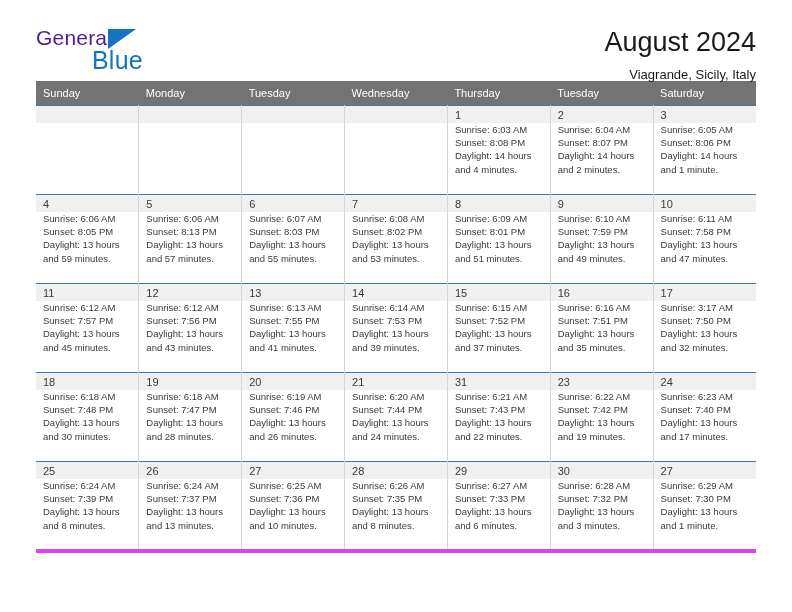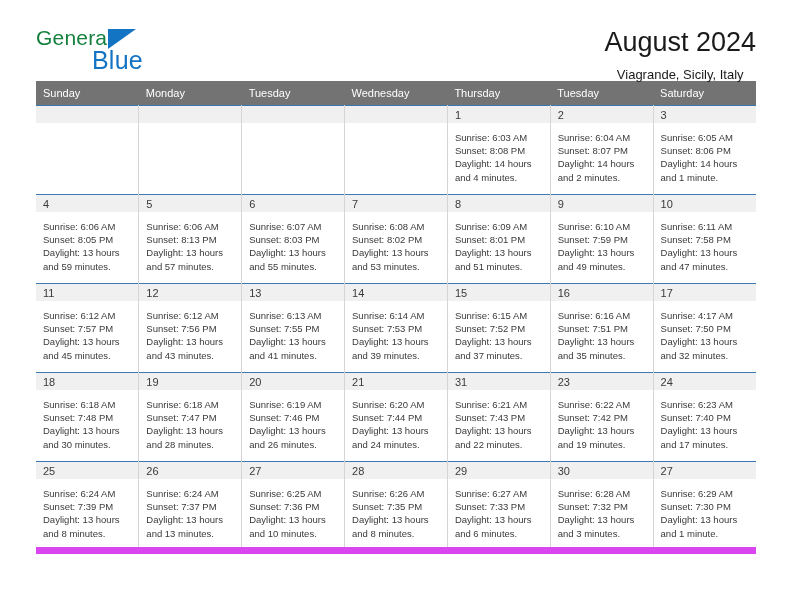--- a/index.html
+++ b/index.html
@@ -27,21 +27,21 @@
   .logo {
     position: relative;
     width: 150px;
     height: 48px;
     user-select: none;
   }
   .logo-general {
     position: absolute;
     left: 0; top: 0;
     font-size: 21px;
-    color: #15803d;
+    color: #4c1d95;
     letter-spacing: .2px;
   }
   .logo-tri {
     position: absolute;
     left: 72px; top: 3px;
     width: 0; height: 0;
     border-left: 28px solid #1474c4;
     border-bottom: 20px solid transparent;
   }
   .logo-blue {
@@ -55,21 +55,20 @@
   .title {
     font-size: 27px;
     color: #1a1a1a;
     font-weight: normal;
     line-height: 32px;
   }
   .subtitle {
     font-size: 13px;
     color: #1a1a1a;
     margin-top: 9px;
-    text-align: center;
   }
 
   
   .calendar {
     width: 720px;
     border-collapse: collapse;
     table-layout: fixed;
     margin-top: 9px;
   }
   .calendar th {
@@ -85,32 +84,32 @@
   .calendar td {
     width: 102.85px;
     height: 89px;
     vertical-align: top;
     border-top: 1px solid #3c78b4;
     border-right: 1px solid #d5d5d5;
     padding: 0;
     background: #ffffff;
   }
   .calendar td:last-child { border-right: none; }
-  .calendar tr:last-child td { border-bottom: 7px solid #d946ef; }
+  .calendar tr:last-child td { border-bottom: 4px solid #d946ef; }
 
   .daynum-band {
     background: #f0f0f0;
     height: 17px;
     padding: 1px 0 0 7px;
     font-size: 11px;
     color: #3a3a3a;
     line-height: 16px;
   }
   .cell-body {
-    padding: 8px 6px 0 7px;
+    padding: 0 6px 0 7px;
     font-size: 9.5px;
     color: #3a3a3a;
     line-height: 13.2px;
   }
   .cell-body div { white-space: nowrap; }
   .cell-empty .daynum-band { background: #f0f0f0; }
 </style>
 </head>
 <body>
 
@@ -298,21 +297,21 @@
             <div class="cell-body">
               <div>Sunrise: 6:16 AM</div>
               <div>Sunset: 7:51 PM</div>
               <div>Daylight: 13 hours</div>
               <div>and 35 minutes.</div>
             </div>
           </td>
           <td>
             <div class="daynum-band">17</div>
             <div class="cell-body">
-              <div>Sunrise: 4:17 AM</div>
+              <div>Sunrise: 3:17 AM</div>
               <div>Sunset: 7:50 PM</div>
               <div>Daylight: 13 hours</div>
               <div>and 32 minutes.</div>
             </div>
           </td>
         </tr>
         <tr>
           <td>
             <div class="daynum-band">18</div>
             <div class="cell-body">

